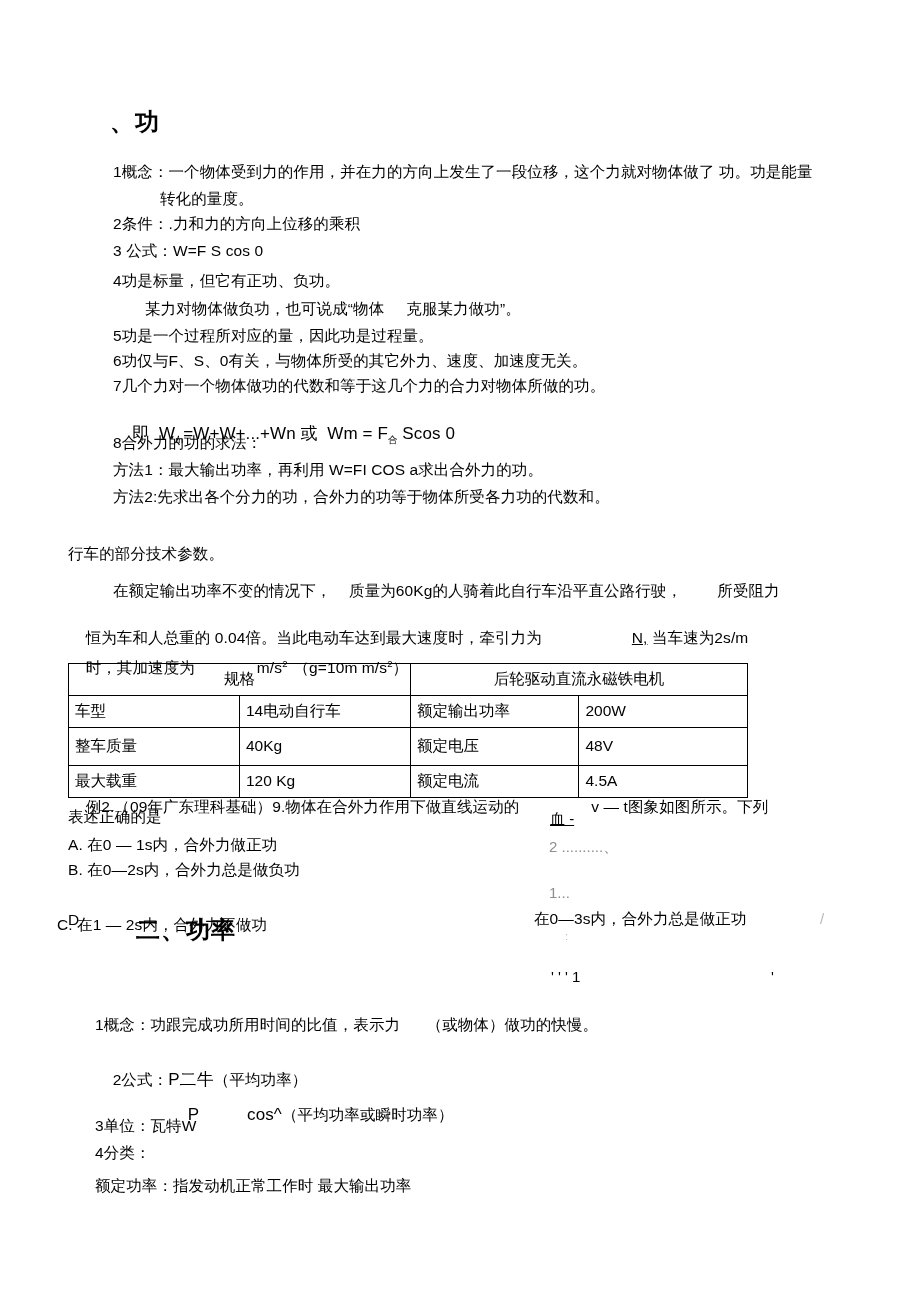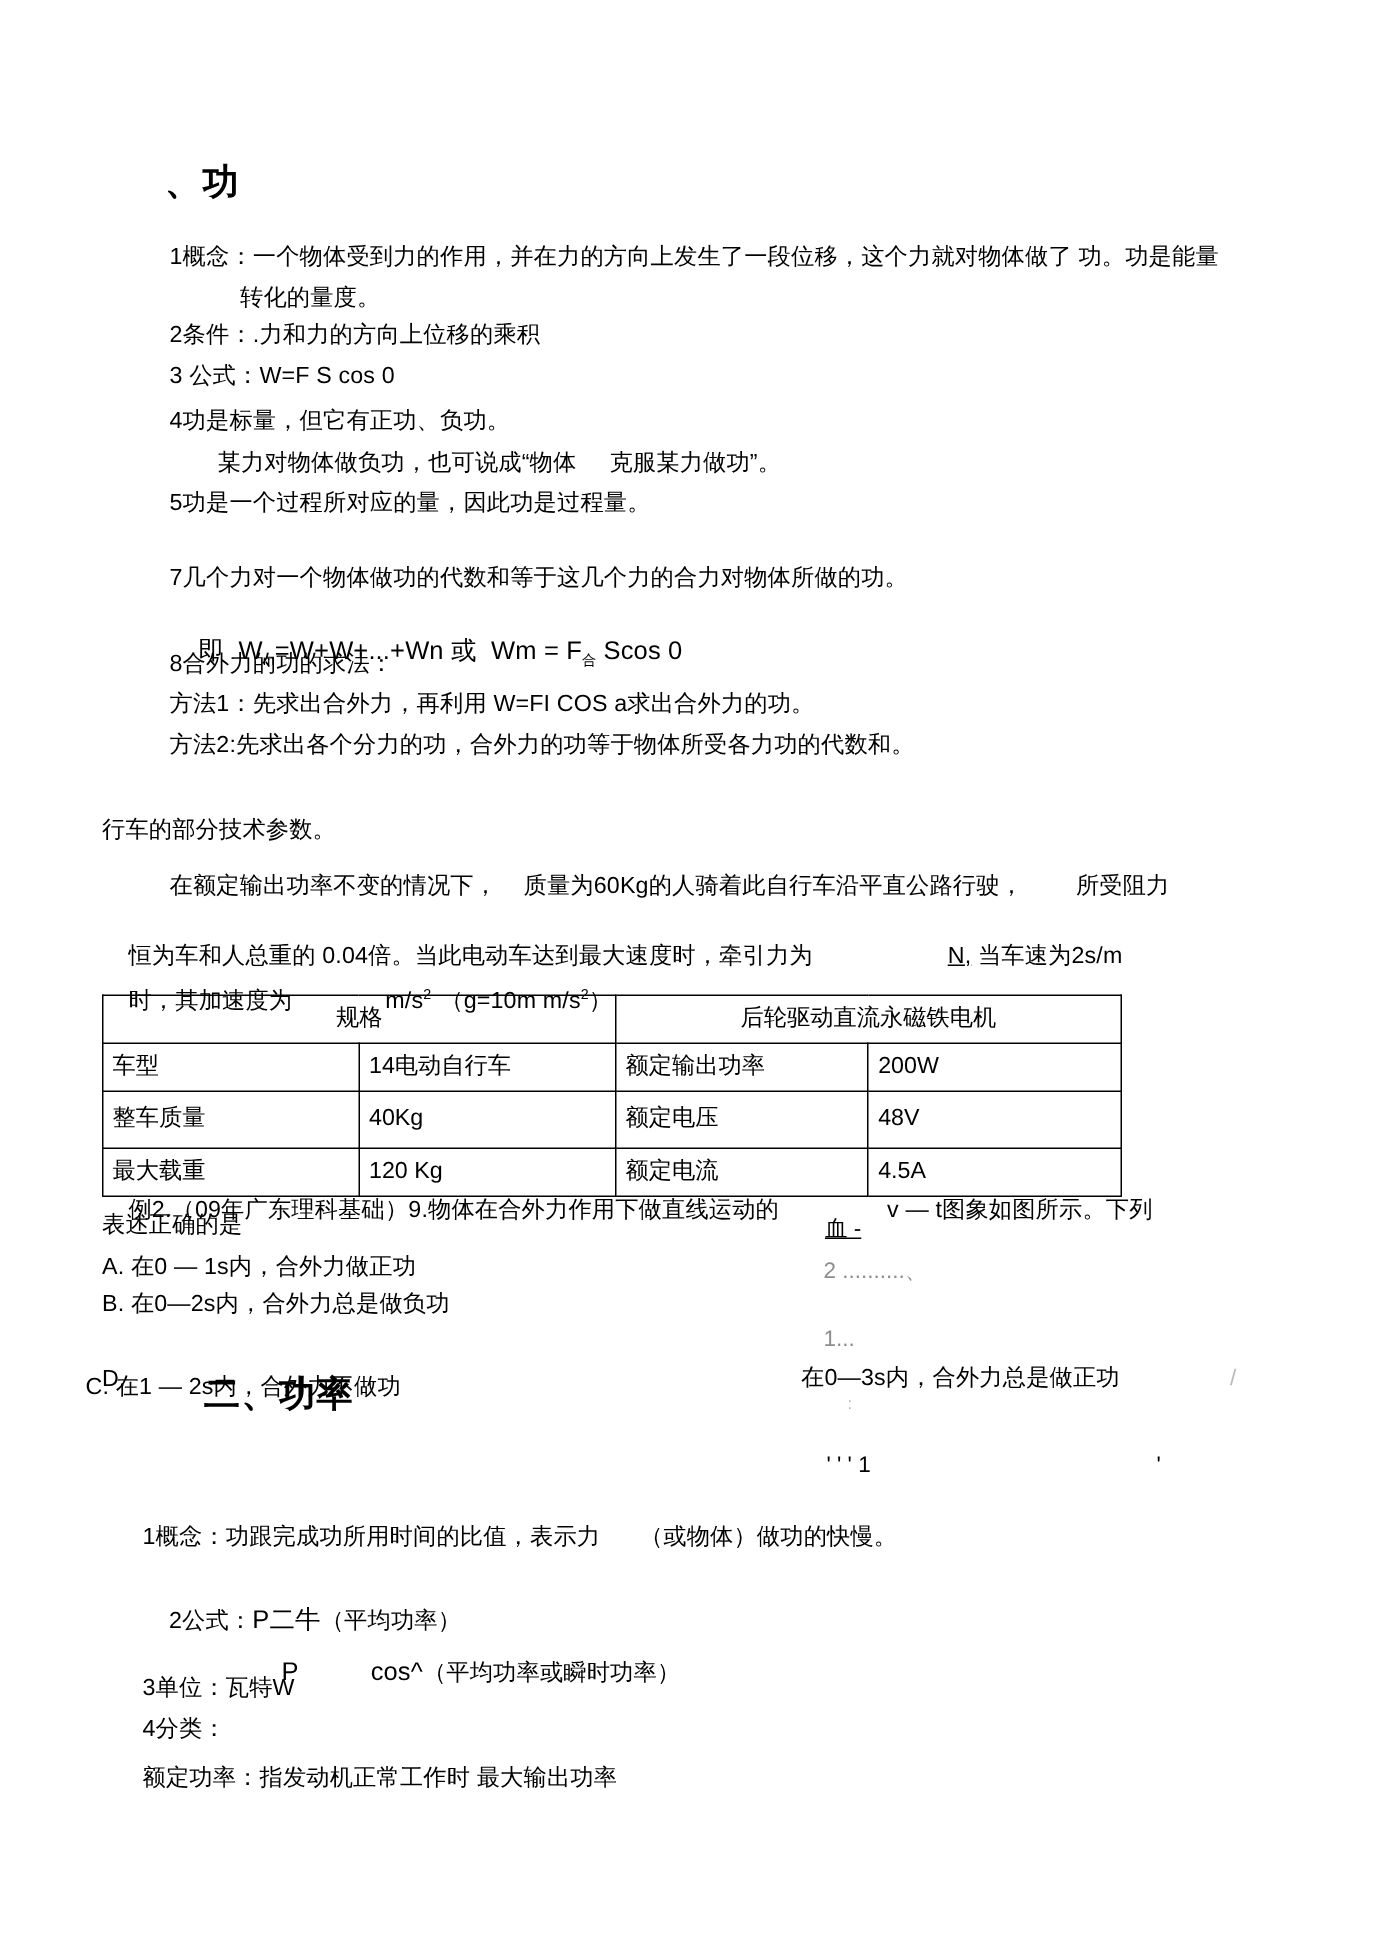--- a/index.html
+++ b/index.html
@@ -103,30 +103,31 @@
   <div class="ln" style="left:113px; top:215px;">2条件：.力和力的方向上位移的乘积</div>
 
   <div class="ln" style="left:113px; top:242px;">3 公式：W=F S cos 0</div>
 
   <div class="ln" style="left:113px; top:272px;">4功是标量，但它有正功、负功。</div>
 
   <div class="ln" style="left:145px; top:300px;">某力对物体做负功，也可说成“物体     克服某力做功”。</div>
 
   <div class="ln" style="left:113px; top:327px;">5功是一个过程所对应的量，因此功是过程量。</div>
 
+  <div class="ln" style="left:113px; top:352px;">6功仅与F、S、0有关，与物体所受的其它外力、速度、加速度无关。</div>
 
   <div class="ln" style="left:113px; top:377px;">7几个力对一个物体做功的代数和等于这几个力的合力对物体所做的功。</div>
 
   <div class="ln big" style="left:113px; top:404px;">
     <span>即  W</span><span class="sub">m</span><span>=W+W+...+Wn 或  Wm = F</span><span class="sub">合</span><span> Scos 0</span>
   </div>
 
   <div class="ln" style="left:113px; top:434px;">8合外力的功的求法：</div>
 
-  <div class="ln" style="left:113px; top:461px;">方法1：先求出合外力，再利用 W=FI COS a求出合外力的功。</div>
+  <div class="ln" style="left:113px; top:461px;">方法1：最大输出功率，再利用 W=FI COS a求出合外力的功。</div>
 
   <div class="ln" style="left:113px; top:488px;">方法2:先求出各个分力的功，合外力的功等于物体所受各力功的代数和。</div>
 
 
   <div class="ln" style="left:68px; top:545px;">行车的部分技术参数。</div>
 
   <div class="ln" style="left:113px; top:582px;">在额定输出功率不变的情况下，    质量为60Kg的人骑着此自行车沿平直公路行驶，        所受阻力</div>
 
   <div class="ln" style="left:68px; top:611px;">
     <span>恒为车和人总重的 0.04倍。当此电动车达到最大速度时，牵引力为</span><span style="display:inline-block;width:90px;"></span><span class="uline">N,</span><span> 当车速为2s/m</span>

